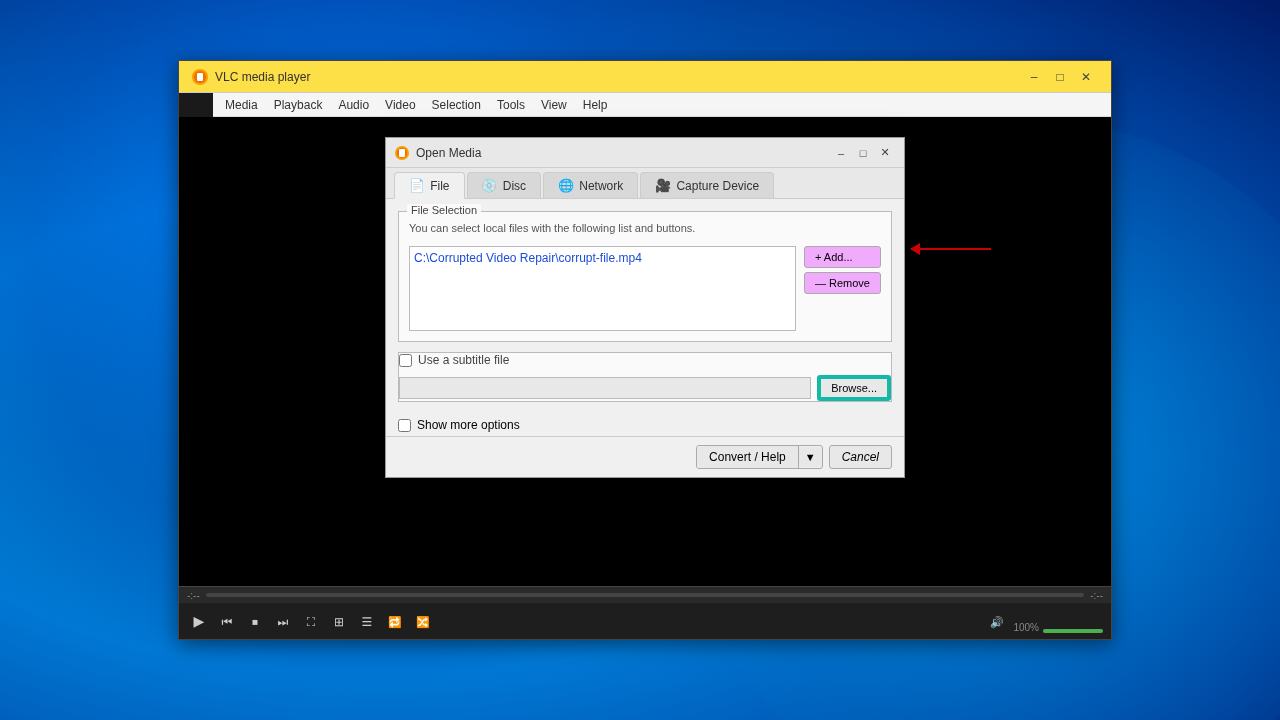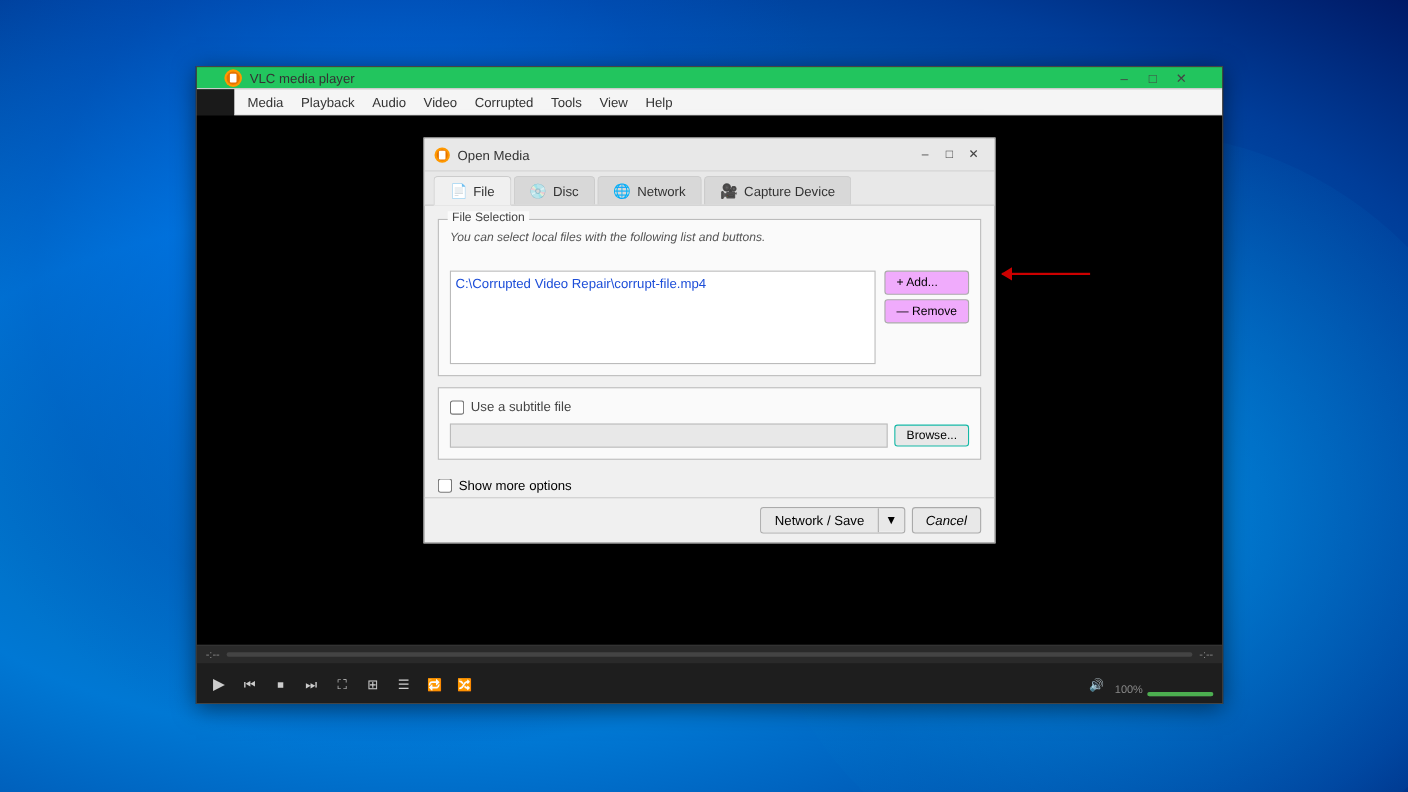--- a/index.html
+++ b/index.html
@@ -49,25 +49,25 @@
       width: 934px;
       height: 580px;
       background: #1a1a1a;
       border: 1px solid #444;
       box-shadow: 0 4px 20px rgba(0,0,0,0.5);
       display: flex;
       flex-direction: column;
     }
 
     .vlc-titlebar {
-      background: #22c55e;
-      height: 20px;
-      display: flex;
-      align-items: center;
-      padding: 0 24px;
+      background: #fde047;
+      height: 32px;
+      display: flex;
+      align-items: center;
+      padding: 0 12px;
       border-bottom: 1px solid #ccc;
       flex-shrink: 0;
     }
 
     .vlc-titlebar-icon {
       width: 18px;
       height: 18px;
       margin-right: 6px;
       flex-shrink: 0;
     }
@@ -308,22 +308,21 @@
       left: 8px;
       background: #fafafa;
       padding: 0 4px;
       font-size: 11px;
       color: #444;
     }
 
     .section-desc {
       font-size: 11px;
       color: #555;
-      margin-bottom: 24px;
-      font-style: italic;
+      margin-bottom: 12px;
     }
 
     .file-input-row {
       display: flex;
       gap: 8px;
     }
 
     .file-list {
       flex: 1;
       height: 85px;
@@ -375,21 +374,21 @@
       border: 1px solid #bbb;
       background: #e8e8e8;
       padding: 2px 6px;
       font-size: 11px;
       color: #888;
     }
 
     .browse-btn {
       padding: 3px 10px;
       font-size: 11px;
-      border: 1px solid #14b8a6;
+      border: 4px solid #14b8a6;
       background: #e8e8e8;
       cursor: pointer;
       border-radius: 3px;
     }
 
     
     .show-more-row {
       display: flex;
       align-items: center;
       gap: 6px;
@@ -496,21 +495,21 @@
     <button class="titlebar-btn">–</button>
     <button class="titlebar-btn">□</button>
     <button class="titlebar-btn close">✕</button>
   </div>
 
   <div class="vlc-menubar">
     <span class="menu-item">Media</span>
     <span class="menu-item">Playback</span>
     <span class="menu-item">Audio</span>
     <span class="menu-item">Video</span>
-    <span class="menu-item">Corrupted</span>
+    <span class="menu-item">Selection</span>
     <span class="menu-item">Tools</span>
     <span class="menu-item">View</span>
     <span class="menu-item">Help</span>
   </div>
 
   <div class="vlc-content">
 
     <div class="dialog-overlay">
       <div class="dialog">
 
@@ -565,21 +564,21 @@
 
                 <div class="red-arrow">
                   <div class="arrow-line">
                     <div class="arrow-head"></div>
                   </div>
                 </div>
               </div>
             </div>
           </div>
 
-          <div style="border:1px solid #bbb; padding:10px; background:#fafafa;">
+          <div style="border:1px solid #bbb; background:#fafafa;">
             <div class="checkbox-row">
               <input type="checkbox" id="subtitle-cb" style="">
               <label for="subtitle-cb">Use a subtitle file</label>
             </div>
             <div class="subtitle-input-row" style="margin-top:8px;">
               <input type="text" class="subtitle-input" disabled="" style="">
               <button class="browse-btn">
                 <span>Browse...</span>
               </button>
             </div>
@@ -588,21 +587,21 @@
         </div>
 
         <div class="show-more-row">
           <input type="checkbox" id="show-more-cb" style="">
           <label for="show-more-cb">Show more options</label>
         </div>
 
         <div class="dialog-footer">
           <div class="convert-btn">
             <button class="convert-main">
-              <span>Network / Save</span>
+              <span>Convert / Help</span>
             </button>
             <button class="convert-arrow">▼</button>
           </div>
           <button class="cancel-btn">
             <span>Cancel</span>
           </button>
         </div>
 
       </div>
     </div>

